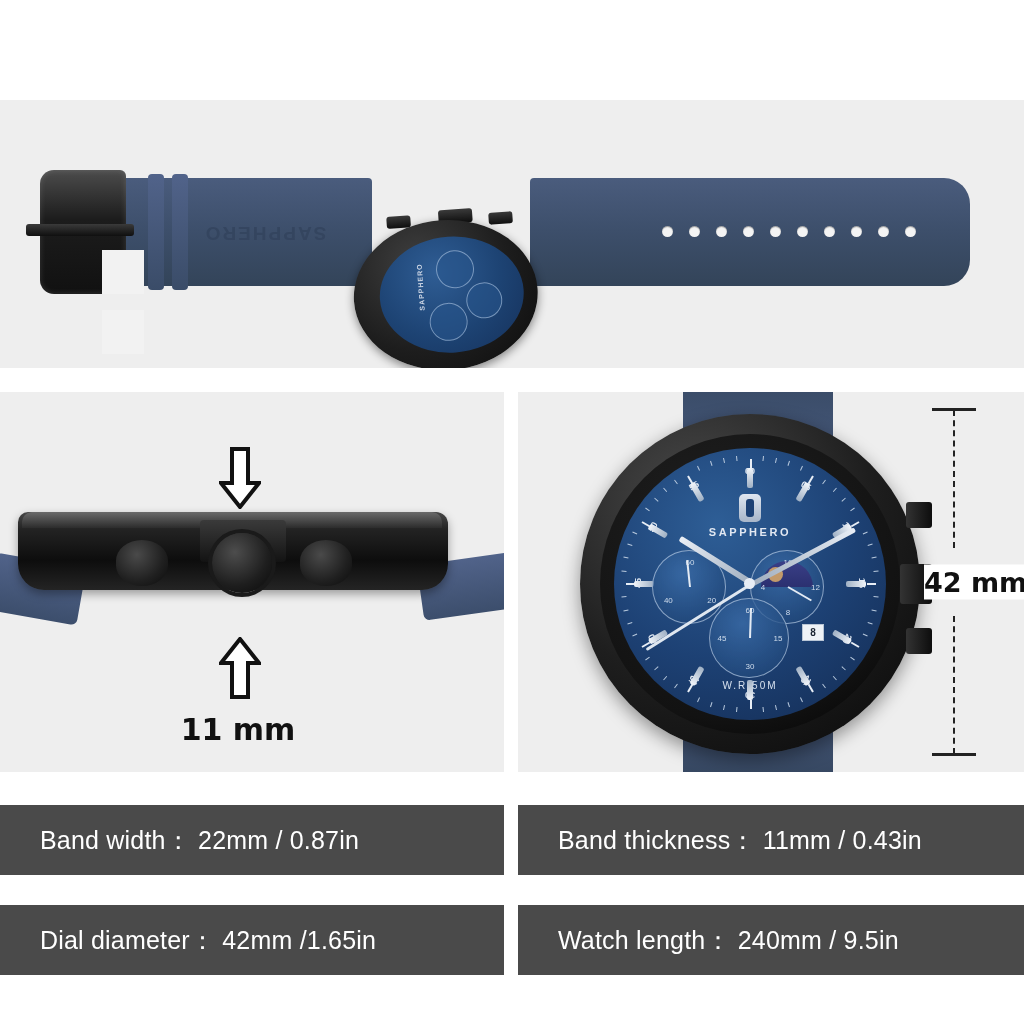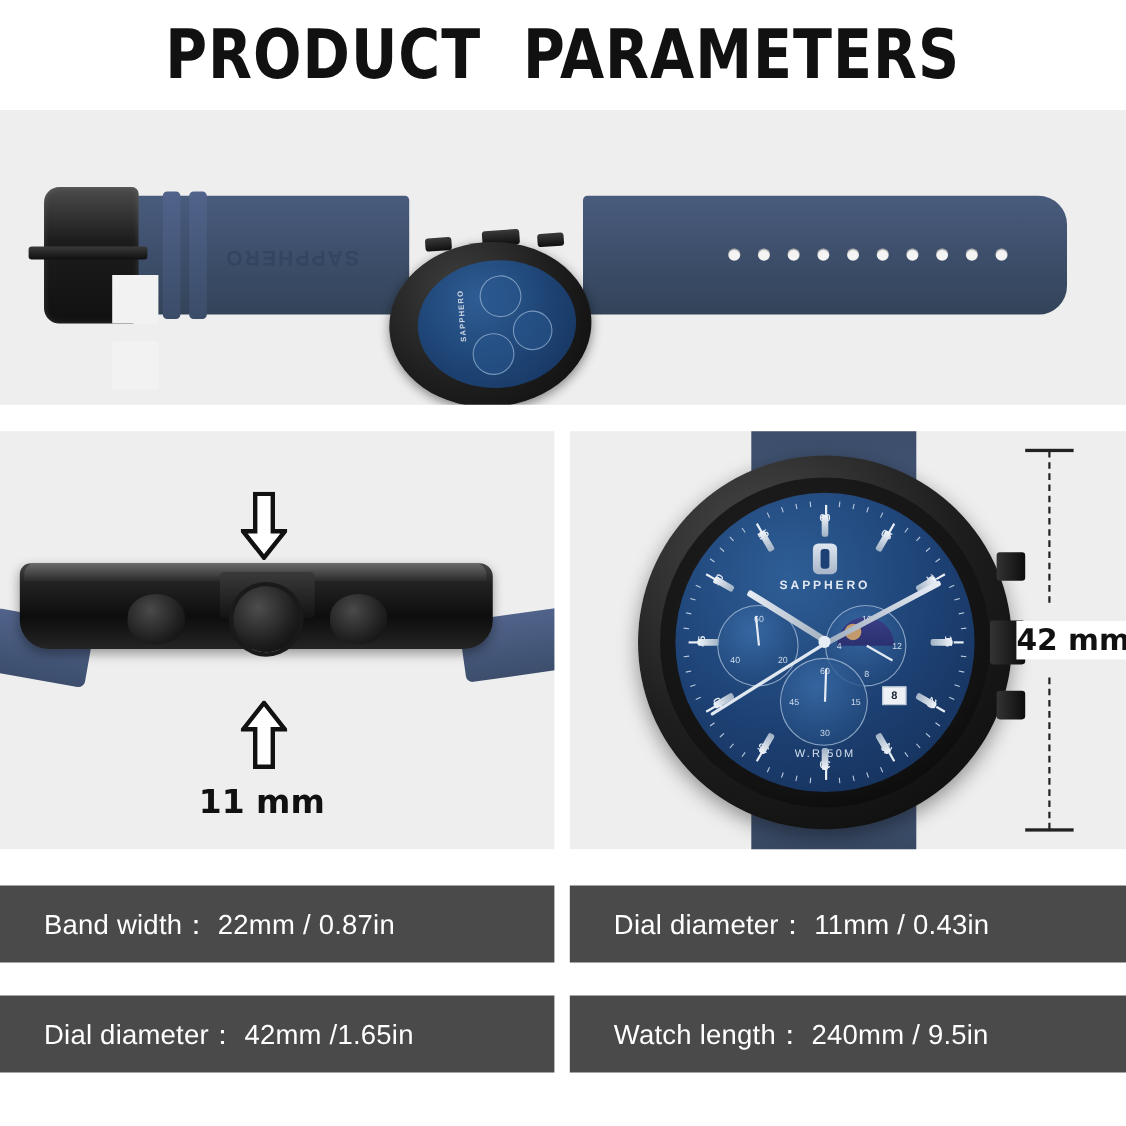--- a/index.html
+++ b/index.html
@@ -233,23 +233,20 @@
     font-family:"DejaVu Sans","Liberation Sans", sans-serif;
     font-weight:700; font-size:27px; color:#111; white-space:nowrap; background:#fff;
     padding:2px 0;
   }
 </style>
 </head>
 <body>
 
 <div id="page">
 
-  <div class="title-bar">
-    <div class="title">PRODUCT  PARAMETERS</div>
-  </div>
 
   <div class="panel" id="panel-top">
     <div id="flat-wrap">
 
       <div class="strap" id="strap-left"></div>
       <div id="strap-left-emboss">SAPPHERO</div>
       <div class="strap" id="keeper1"></div>
       <div class="strap" id="keeper2"></div>
 
       <div id="buckle">
@@ -466,17 +463,17 @@
 
   <div id="dim42">
     <div class="cap" style="top:8px;"></div>
     <div class="cap" style="bottom:8px;"></div>
     <div class="line-t"></div>
     <div class="line-b"></div>
     <div class="dim-label">42 mm</div>
   </div>
 
   <div class="spec-bar" id="spec-band">Band width：  22mm / 0.87in</div>
-  <div class="spec-bar" id="spec-thick">Dial diameter：  11mm / 0.43in</div>
+  <div class="spec-bar" id="spec-thick">Band thickness：  11mm / 0.43in</div>
   <div class="spec-bar" id="spec-diam">Dial diameter：  42mm /1.65in</div>
   <div class="spec-bar" id="spec-length">Watch length：  240mm / 9.5in</div>
 
 </div>
 
 </body></html>

